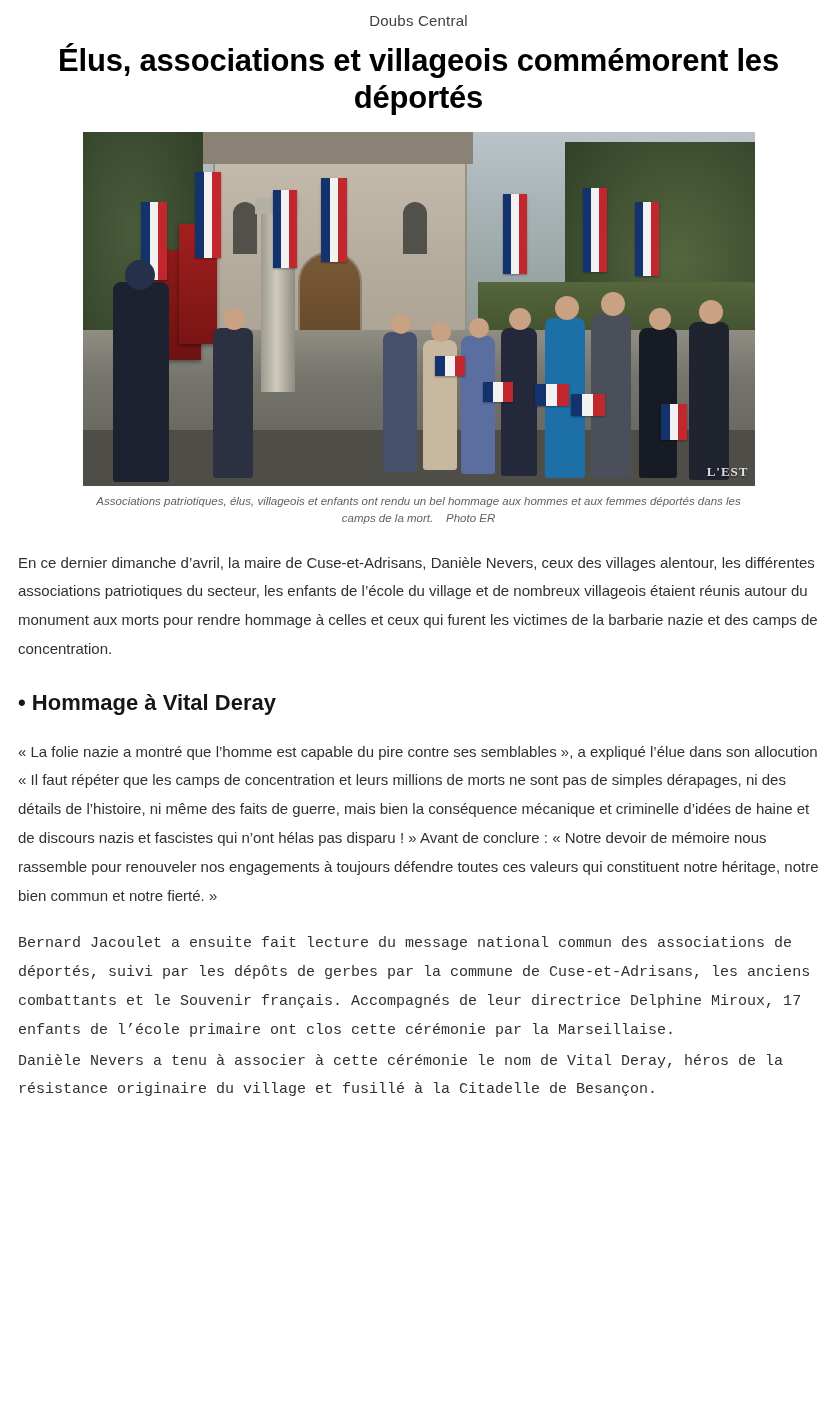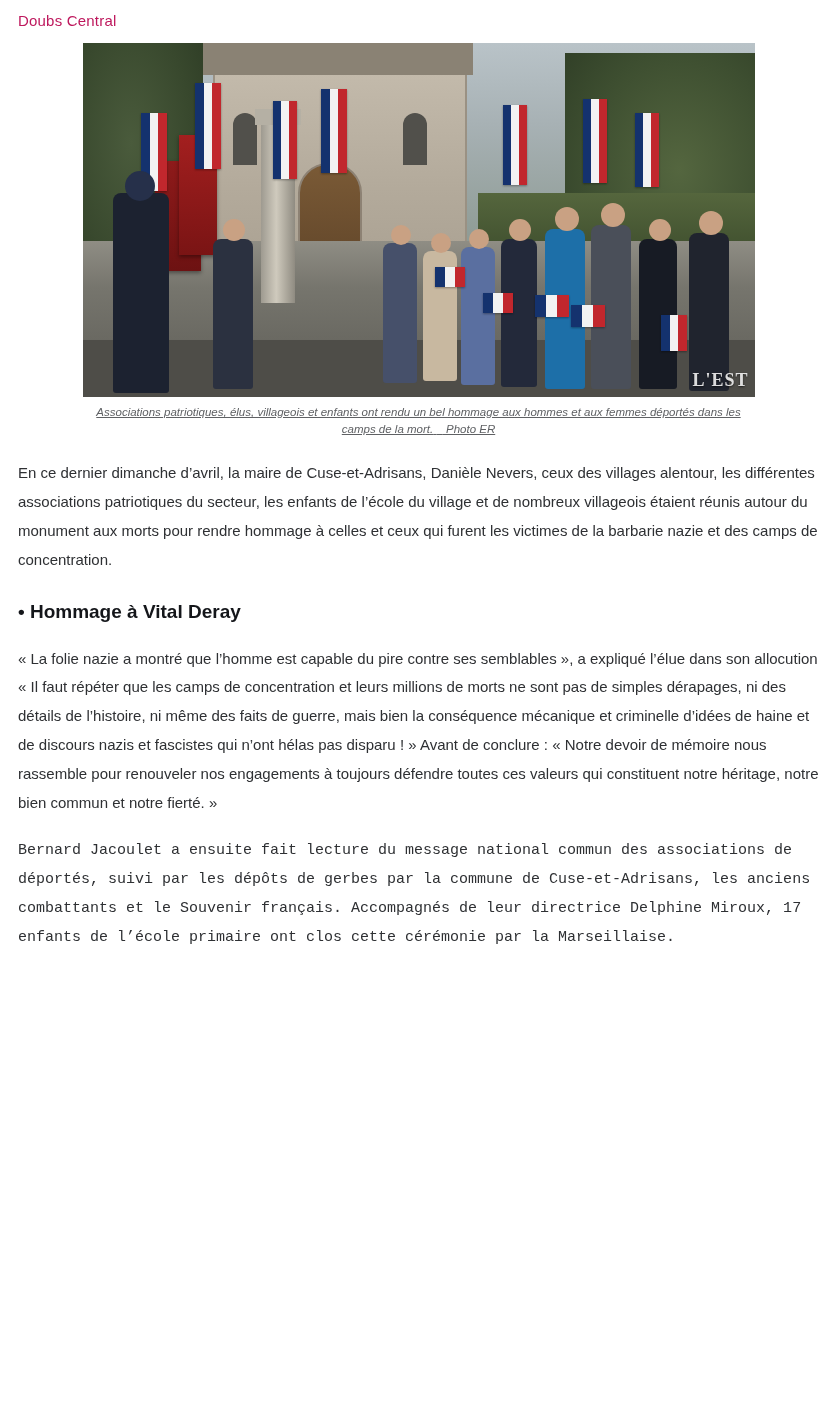--- a/index.html
+++ b/index.html
@@ -14,24 +14,25 @@
     color: #1a1a1a;
     position: relative;
   }
   .page {
     width: 837px;
     box-sizing: border-box;
     padding: 10px 18px 0 18px;
   }
   .kicker-section {
     font-size: 15px;
-    color: #be185d;
+    color: #404040;
     letter-spacing: 0.2px;
     margin: 2px 0 14px 0;
     font-family: "Liberation Sans", sans-serif;
+    text-align: center;
   }
   .dept-label {
     text-align: center;
     font-size: 15px;
     font-weight: bold;
     letter-spacing: 0.4px;
     color: #111;
     margin-bottom: 4px;
   }
   h1.headline {
@@ -127,62 +128,62 @@
     border-radius: 8px 8px 3px 3px;
   }
   .head {
     position: absolute;
     border-radius: 50%;
     background: #c9a183;
   }
   .ph-credit {
     position: absolute; right: 6px; bottom: 6px;
     color: rgba(255,255,255,0.85);
-    font-size: 18px; font-weight: bold; letter-spacing: 1px;
+    font-size: 13px; font-weight: bold; letter-spacing: 1px;
     font-family: "Liberation Serif", serif;
     text-shadow: 0 1px 2px rgba(0,0,0,0.6);
   }
   .caption {
     width: 672px;
     margin: 7px auto 0 auto;
     text-align: center;
     font-size: 11.5px;
     font-style: italic;
     color: #5f6164;
     line-height: 1.45;
-    text-decoration: underline;
   }
   .caption .credit { font-style: italic; }
   .body-copy {
     margin: 22px 0 0 0;
   }
   .body-copy p {
     font-size: 15px;
     line-height: 1.92;
     color: #2e3033;
     margin: 0 0 20px 0;
     text-align: left;
   }
   h2.subhead {
-    font-size: 19px;
+    font-size: 22px;
     font-weight: bold;
     color: #14161a;
     margin: 26px 0 22px 0;
   }
   .tight p { margin-bottom: 0; font-family: Liberation Mono, monospace; }
   .tight p + p { margin-top: 2px; }
 </style>
 </head>
 <body>
 
 <div class="page">
 
   <div class="kicker-section">Doubs Central</div>
 
 
+  <h1 class="headline">Élus, associations et villageois commémorent les déportés</h1>
 
   <div class="figure">
     <div class="photo">
       <div class="ph-sky"></div>
       <div class="ph-church"></div>
       <div class="ph-church-roof"></div>
       <div class="ph-window"></div>
       <div class="ph-window2"></div>
       <div class="ph-door"></div>
       <div class="ph-tree-left"></div>
@@ -251,16 +252,17 @@
 
   <div class="body-copy">
     <p>En ce dernier dimanche d’avril, la maire de Cuse-et-Adrisans, Danièle Nevers, ceux des villages alentour, les différentes associations patriotiques du secteur, les enfants de l’école du village et de nombreux villageois étaient réunis autour du monument aux morts pour rendre hommage à celles et ceux qui furent les victimes de la barbarie nazie et des camps de concentration.</p>
 
     <h2 class="subhead">• Hommage à Vital Deray</h2>
 
     <p>« La folie nazie a montré que l’homme est capable du pire contre ses semblables », a expliqué l’élue dans son allocution  « Il faut répéter que les camps de concentration et leurs millions de morts ne sont pas de simples dérapages, ni des détails de l’histoire, ni même des faits de guerre, mais bien la conséquence mécanique et criminelle d’idées de haine et de discours nazis et fascistes qui n’ont hélas pas disparu ! » Avant de conclure : « Notre devoir de mémoire nous rassemble pour renouveler nos engagements à toujours défendre toutes ces valeurs qui constituent notre héritage, notre bien commun et notre fierté. »</p>
 
     <div class="tight">
       <p>Bernard Jacoulet a ensuite fait lecture du message national commun des associations de déportés, suivi par les dépôts de gerbes par la commune de Cuse-et-Adrisans, les anciens combattants et le Souvenir français. Accompagnés de leur directrice Delphine Miroux, 17 enfants de l’école primaire ont clos cette cérémonie par la Marseillaise.</p>
+      <p>Danièle Nevers a tenu à associer à cette cérémonie le nom de Vital Deray, héros de la résistance originaire du village et fusillé à la Citadelle de Besançon.</p>
     </div>
   </div>
 
 </div>
 
 </body></html>

